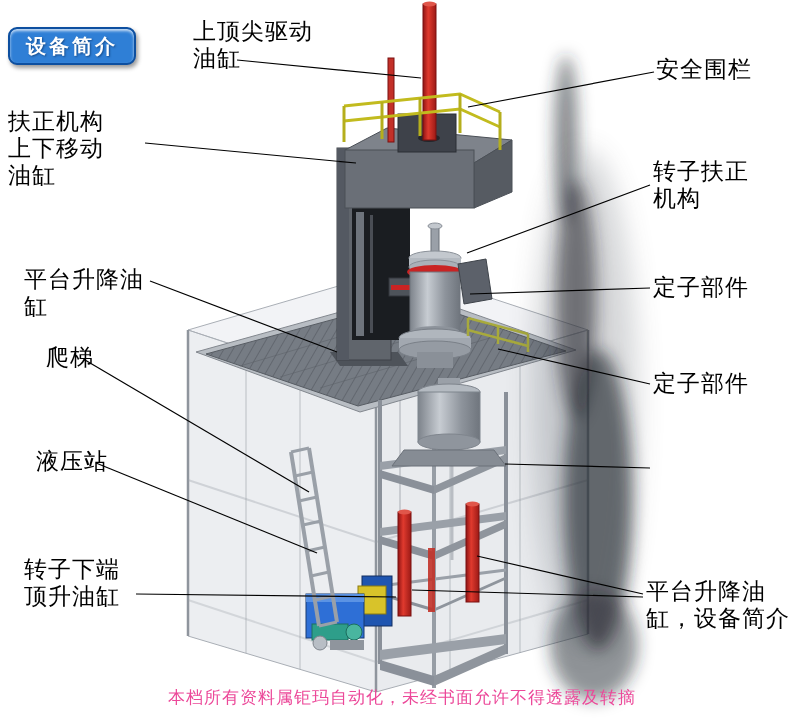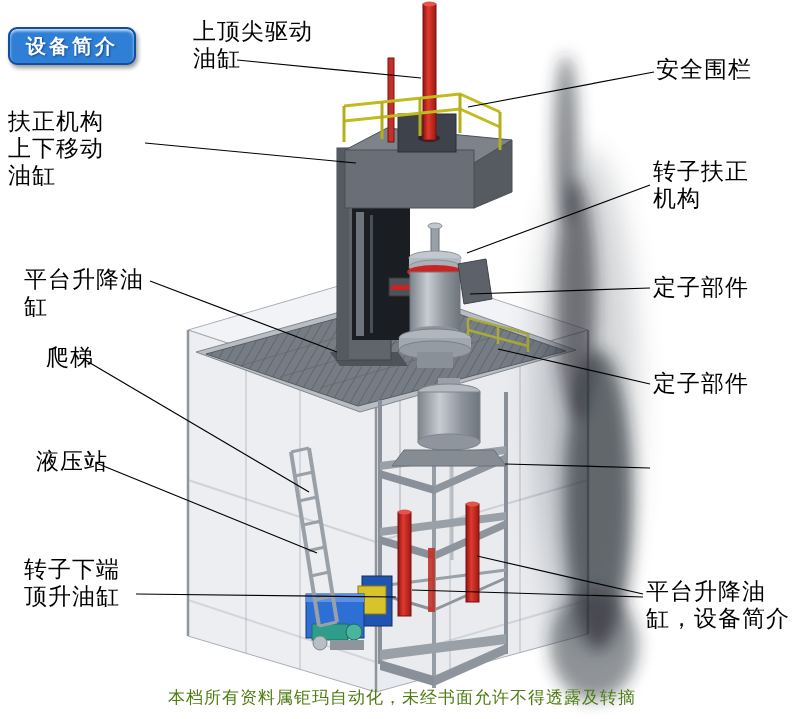--- a/index.html
+++ b/index.html
@@ -11,21 +11,21 @@
     font-family:"Liberation Serif","DejaVu Serif",serif;letter-spacing:1px}
   .badge{position:absolute;z-index:30;left:8px;top:27px;width:128px;height:38px;
     border-radius:9px;display:flex;align-items:center;justify-content:center;
     background:linear-gradient(180deg,#aededf8 0%,#8ec9f2 8%,#3f95e2 45%,#176bca 55%,#3c8eda 88%,#7db9ec 100%);
     background-color:#2f7fd6;
     border:2px solid #0d4fa0;
     box-shadow:2px 3px 4px rgba(0,0,0,.4), inset 0 2px 3px rgba(255,255,255,.75);
     color:#fff;font-size:20px;font-weight:bold;letter-spacing:3px;
     text-shadow:1px 1px 2px rgba(0,40,90,.6)}
   .footer{position:absolute;z-index:25;left:0;right:0;top:686px;text-align:center;
-    font-size:17px;color:#4d7c0f;letter-spacing:1px;
+    font-size:17px;color:#ec4899;letter-spacing:1px;
     font-family:"Liberation Serif","DejaVu Serif",serif}
 </style>
 </head>
 <body>
 
 <div class="stage">
 
   <svg class="scene" viewBox="0 0 804 719" xmlns="http://www.w3.org/2000/svg">
     <defs>
       <linearGradient id="cylGrad" x1="0" y1="0" x2="1" y2="0">

